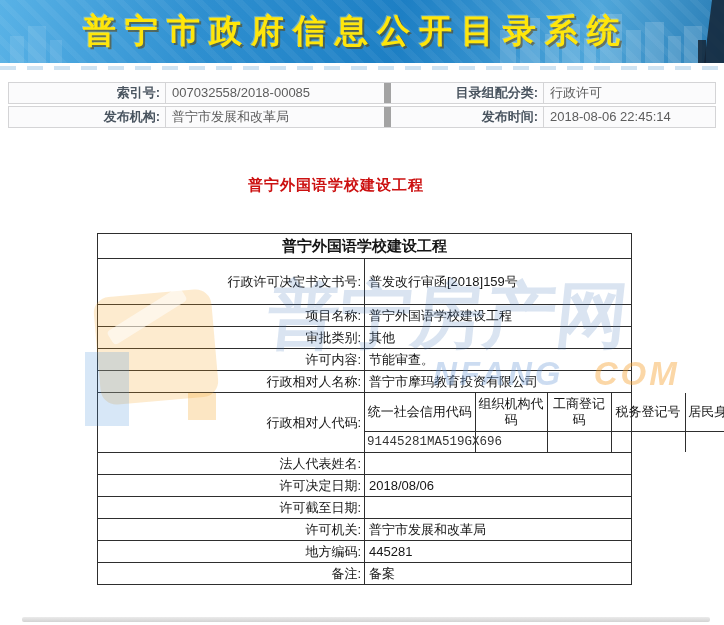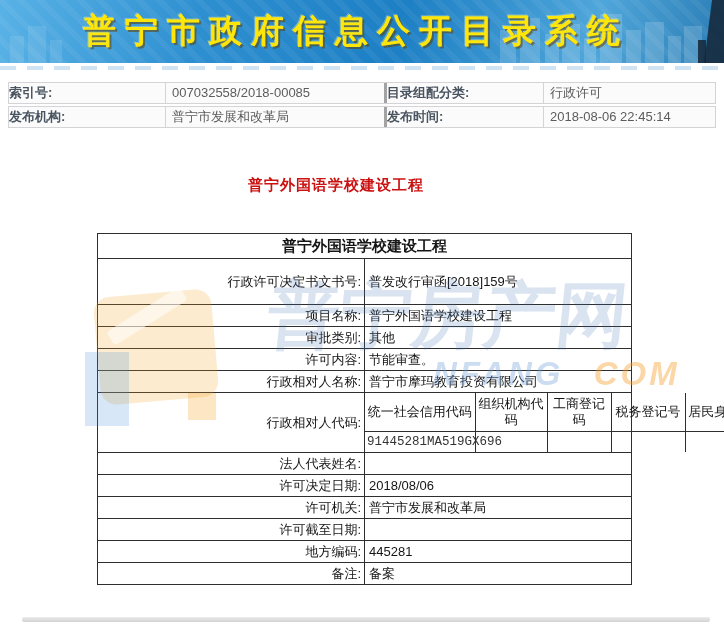--- a/index.html
+++ b/index.html
@@ -20,23 +20,23 @@
             text-shadow:2px 2px 0 rgba(96,64,0,0.55), -1px -1px 0 rgba(255,255,180,0.35);
             white-space:nowrap;text-align:center; }
   .banner-dashes { position:absolute; left:0; top:66px; width:724px; height:4px;
             background:repeating-linear-gradient(90deg,#cfe3f2 0 16px,transparent 16px 27px); }
 
   
   .meta-table { position:absolute; left:8px; top:82px; width:708px; }
   .meta-row { display:grid; grid-template-columns:156px 219px 159px 1fr;
               border:1px solid #d4d4d6; background:#fbfbfc; margin-bottom:2px; height:22px; }
   .meta-cell { font-size:13px; line-height:20px; overflow:hidden; white-space:nowrap; }
-  .meta-label { font-weight:bold; color:#49545f; text-align:left; padding-right:5px; }
+  .meta-label { font-weight:bold; color:#49545f; text-align:right; padding-right:5px; }
   .meta-value { color:#5c5c5c; text-align:left; padding-left:6px; border-left:1px solid #d4d4d6; }
-  .meta-label.second { border-left:3px solid #a3a3a3; }
+  .meta-label.second { border-left:7px solid #a3a3a3; }
 
   
   .doc-title { position:absolute; left:0; top:176px; width:672px; text-align:center;
                font-size:15px; font-weight:bold; color:#cc1111; letter-spacing:1px; }
 
   
   table.detail { position:absolute; left:97px; top:233px; width:535px;
                  border-collapse:collapse; table-layout:fixed;
                  font-size:13px; color:#151515; }
   table.detail td { border:1px solid #2e2e2e; vertical-align:middle; }
@@ -180,26 +180,26 @@
     </tr>
     <tr>
       <td class="lbl">法人代表姓名:</td>
       <td class="val"></td>
     </tr>
     <tr>
       <td class="lbl">许可决定日期:</td>
       <td class="val">2018/08/06</td>
     </tr>
     <tr>
+      <td class="lbl">许可截至日期:</td>
+      <td class="val"></td>
+    </tr>
+    <tr>
       <td class="lbl">许可机关:</td>
       <td class="val">普宁市发展和改革局</td>
-    </tr>
-    <tr>
-      <td class="lbl">许可截至日期:</td>
-      <td class="val"></td>
     </tr>
     <tr>
       <td class="lbl">地方编码:</td>
       <td class="val">445281</td>
     </tr>
     <tr>
       <td class="lbl">备注:</td>
       <td class="val">备案</td>
     </tr>
   </tbody>

